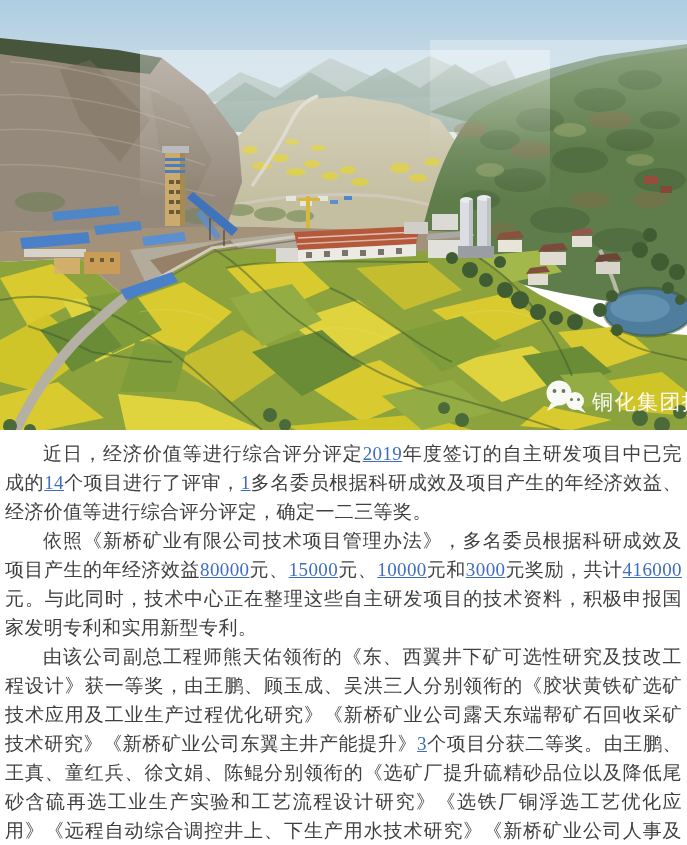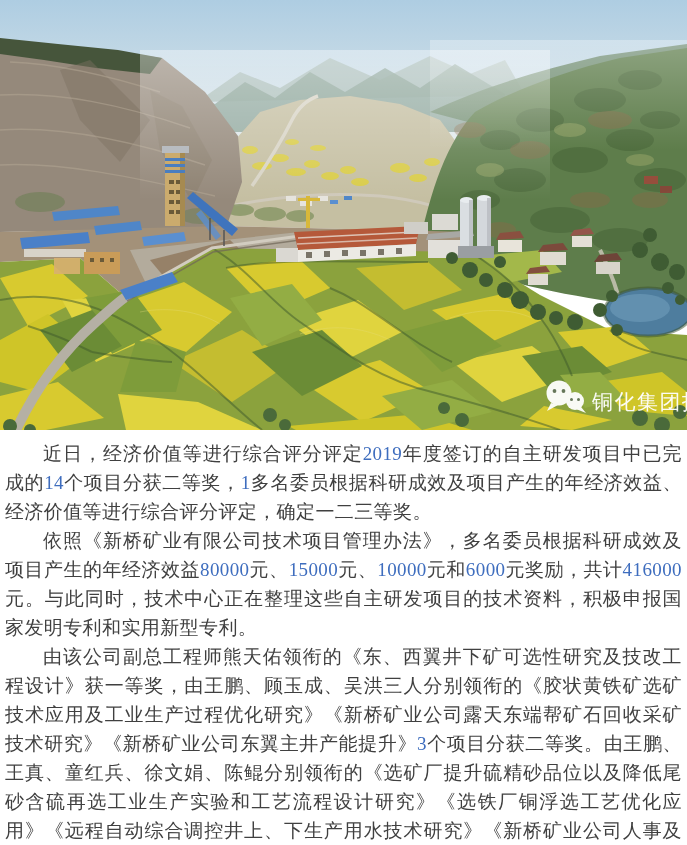--- a/index.html
+++ b/index.html
@@ -6,21 +6,21 @@
   body{width:687px;height:845px;overflow:hidden;font-family:"Liberation Sans","DejaVu Sans",sans-serif;}
   .photo-wrap{width:687px;height:430px;line-height:0;}
   .photo-wrap svg{display:block;}
   .article{
     box-sizing:border-box;width:687px;padding:9px 5px 0 5px;
     font-family:"Liberation Serif","DejaVu Serif",serif;
     font-size:19px;line-height:29px;color:#404040;
     text-align:justify;letter-spacing:0.4px;
   }
   .article p{margin:0;text-indent:2em;word-break:break-all;}
-  .num{color:var(--num-color,#3e6dbe);}
+  .num{color:var(--num-color,#3e6dbe);text-decoration:underline;}
   .wm-text{font-family:"Liberation Sans","DejaVu Sans",sans-serif;}
 </style>
 </head>
 <body>
 
 <div class="photo-wrap">
 <svg viewBox="0 0 687 430" width="687" height="430">
   <defs>
     <linearGradient id="sky" x1="0" y1="0" x2="0" y2="1">
       <stop offset="0" stop-color="#aecde2"></stop>
@@ -314,16 +314,16 @@
       <path d="M37,27 L42,33 L32,29 Z" fill="#ffffff"></path>
       <circle cx="27.5" cy="19.5" r="1.5" fill="#65755c"></circle>
       <circle cx="34.5" cy="19.5" r="1.5" fill="#65755c"></circle>
     </g>
     <text x="48" y="29" font-size="21" letter-spacing="1.5" fill="#ffffff" opacity="0.95" class="wm-text">铜化集团报</text>
   </g>
 </svg>
 </div>
 
 <div class="article">
-    <p><span>近日，经济价值等进行综合评分评定</span><span class="num">2019</span><span>年度签订的自主研发项目中已完成的</span><span class="num">14</span><span>个项目分获二等奖，</span><span class="num">1</span><span>多名委员根据科研成效及项目产生的年经济效益、经济价值等进行综合评分评定，确定一二三等奖。</span></p>
-    <p><span>依照《新桥矿业有限公司技术项目管理办法》，多名委员根据科研成效及项目产生的年经济效益</span><span class="num">80000</span><span>元、</span><span class="num">15000</span><span>元、</span><span class="num">10000</span><span>元和</span><span class="num">6000</span><span>元奖励，共计</span><span class="num">416000</span><span>元。与此同时，技术中心正在整理这些自主研发项目的技术资料，积极申报国家发明专利和实用新型专利。</span></p>
+    <p><span>近日，经济价值等进行综合评分评定</span><span class="num">2019</span><span>年度签订的自主研发项目中已完成的</span><span class="num">14</span><span>个项目进行了评审，</span><span class="num">1</span><span>多名委员根据科研成效及项目产生的年经济效益、经济价值等进行综合评分评定，确定一二三等奖。</span></p>
+    <p><span>依照《新桥矿业有限公司技术项目管理办法》，多名委员根据科研成效及项目产生的年经济效益</span><span class="num">80000</span><span>元、</span><span class="num">15000</span><span>元、</span><span class="num">10000</span><span>元和</span><span class="num">3000</span><span>元奖励，共计</span><span class="num">416000</span><span>元。与此同时，技术中心正在整理这些自主研发项目的技术资料，积极申报国家发明专利和实用新型专利。</span></p>
     <p><span>由该公司副总工程师熊天佑领衔的《东、西翼井下矿可选性研究及技改工程设计》获一等奖，由王鹏、顾玉成、吴洪三人分别领衔的《胶状黄铁矿选矿技术应用及工业生产过程优化研究》《新桥矿业公司露天东端帮矿石回收采矿技术研究》《新桥矿业公司东翼主井产能提升》</span><span class="num">3</span><span>个项目分获二等奖。由王鹏、王真、童红兵、徐文娟、陈鲲分别领衔的《选矿厂提升硫精砂品位以及降低尾砂含硫再选工业生产实验和工艺流程设计研究》《选铁厂铜浮选工艺优化应用》《远程自动综合调控井上、下生产用水技术研究》《新桥矿业公司人事及工资管理信息系统》《质计站原矿浆和尾砂自动取样设备研发》</span></p>
   </div>
 
 </body></html>

